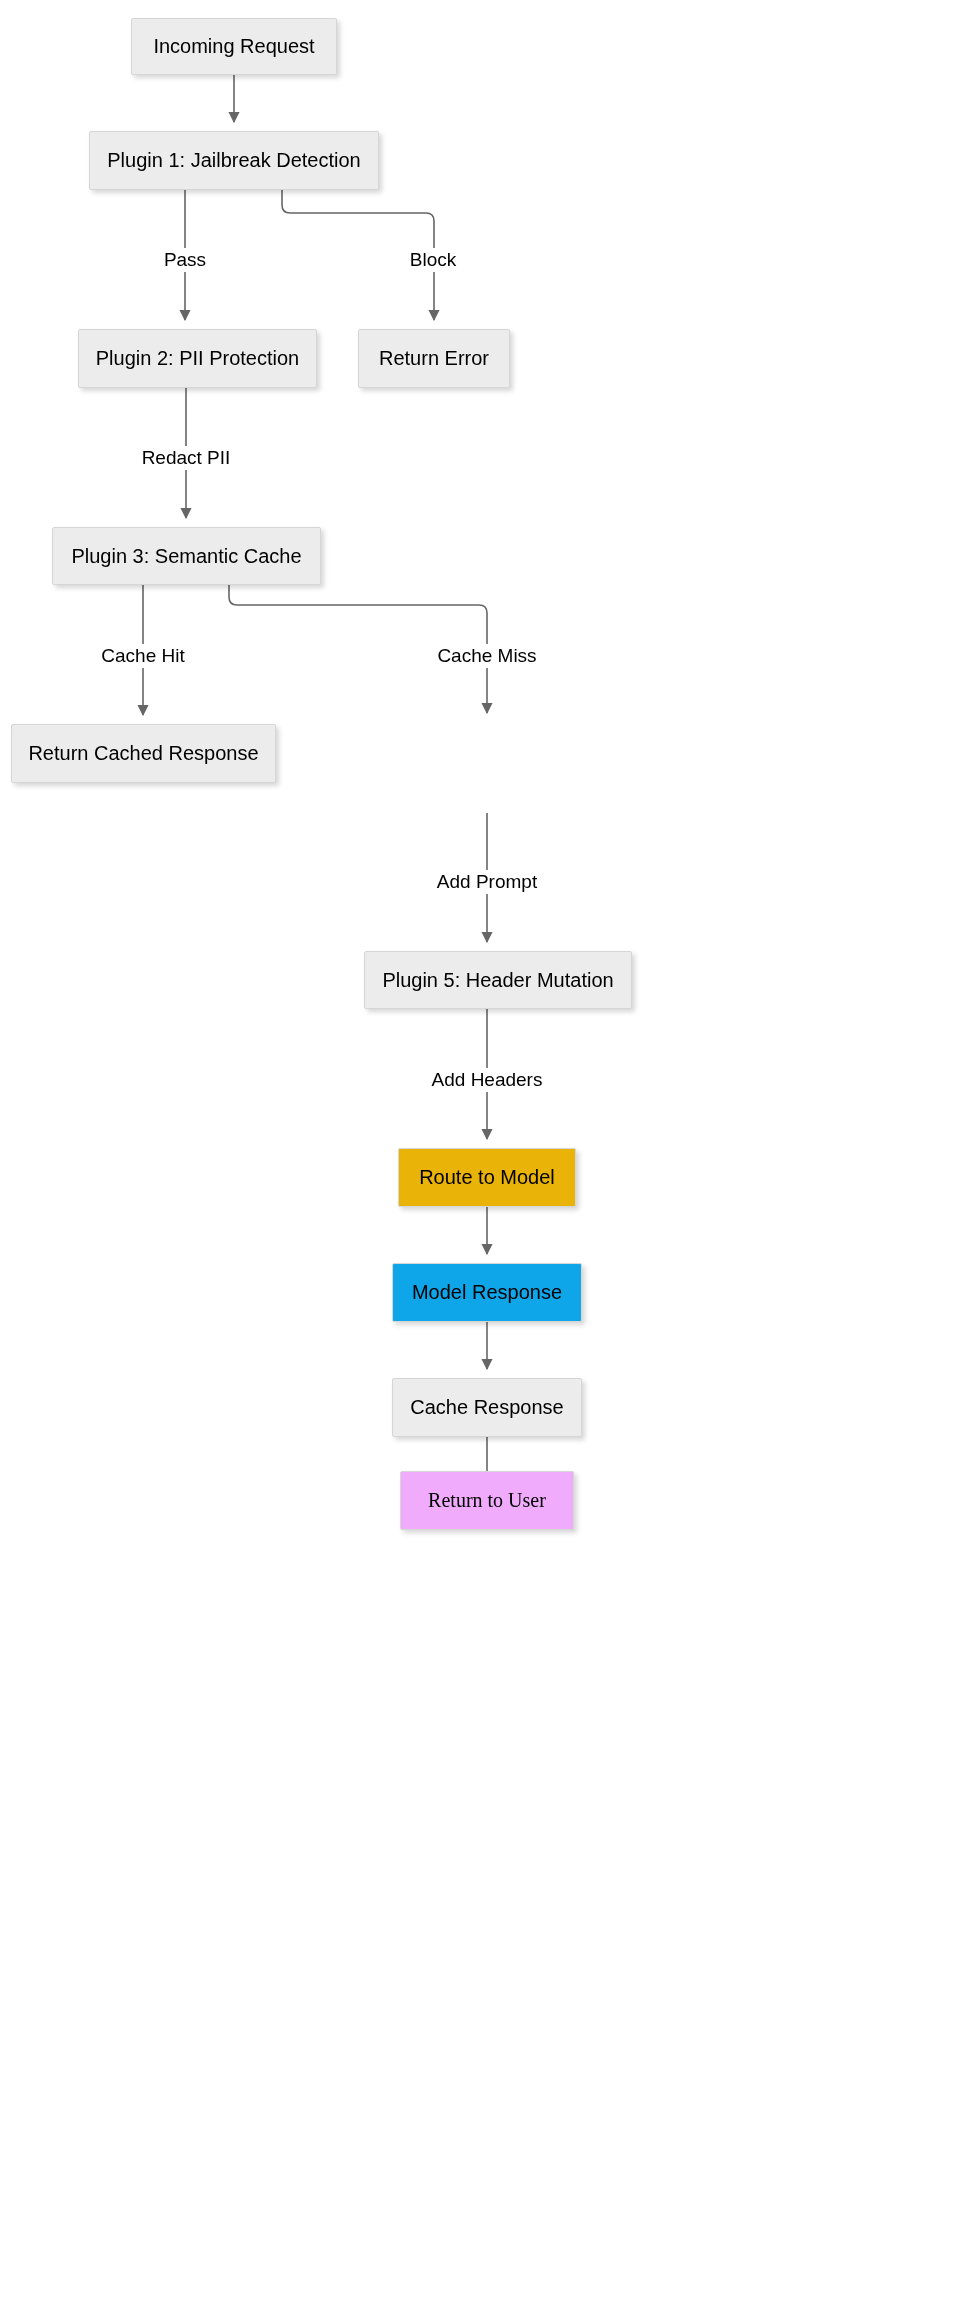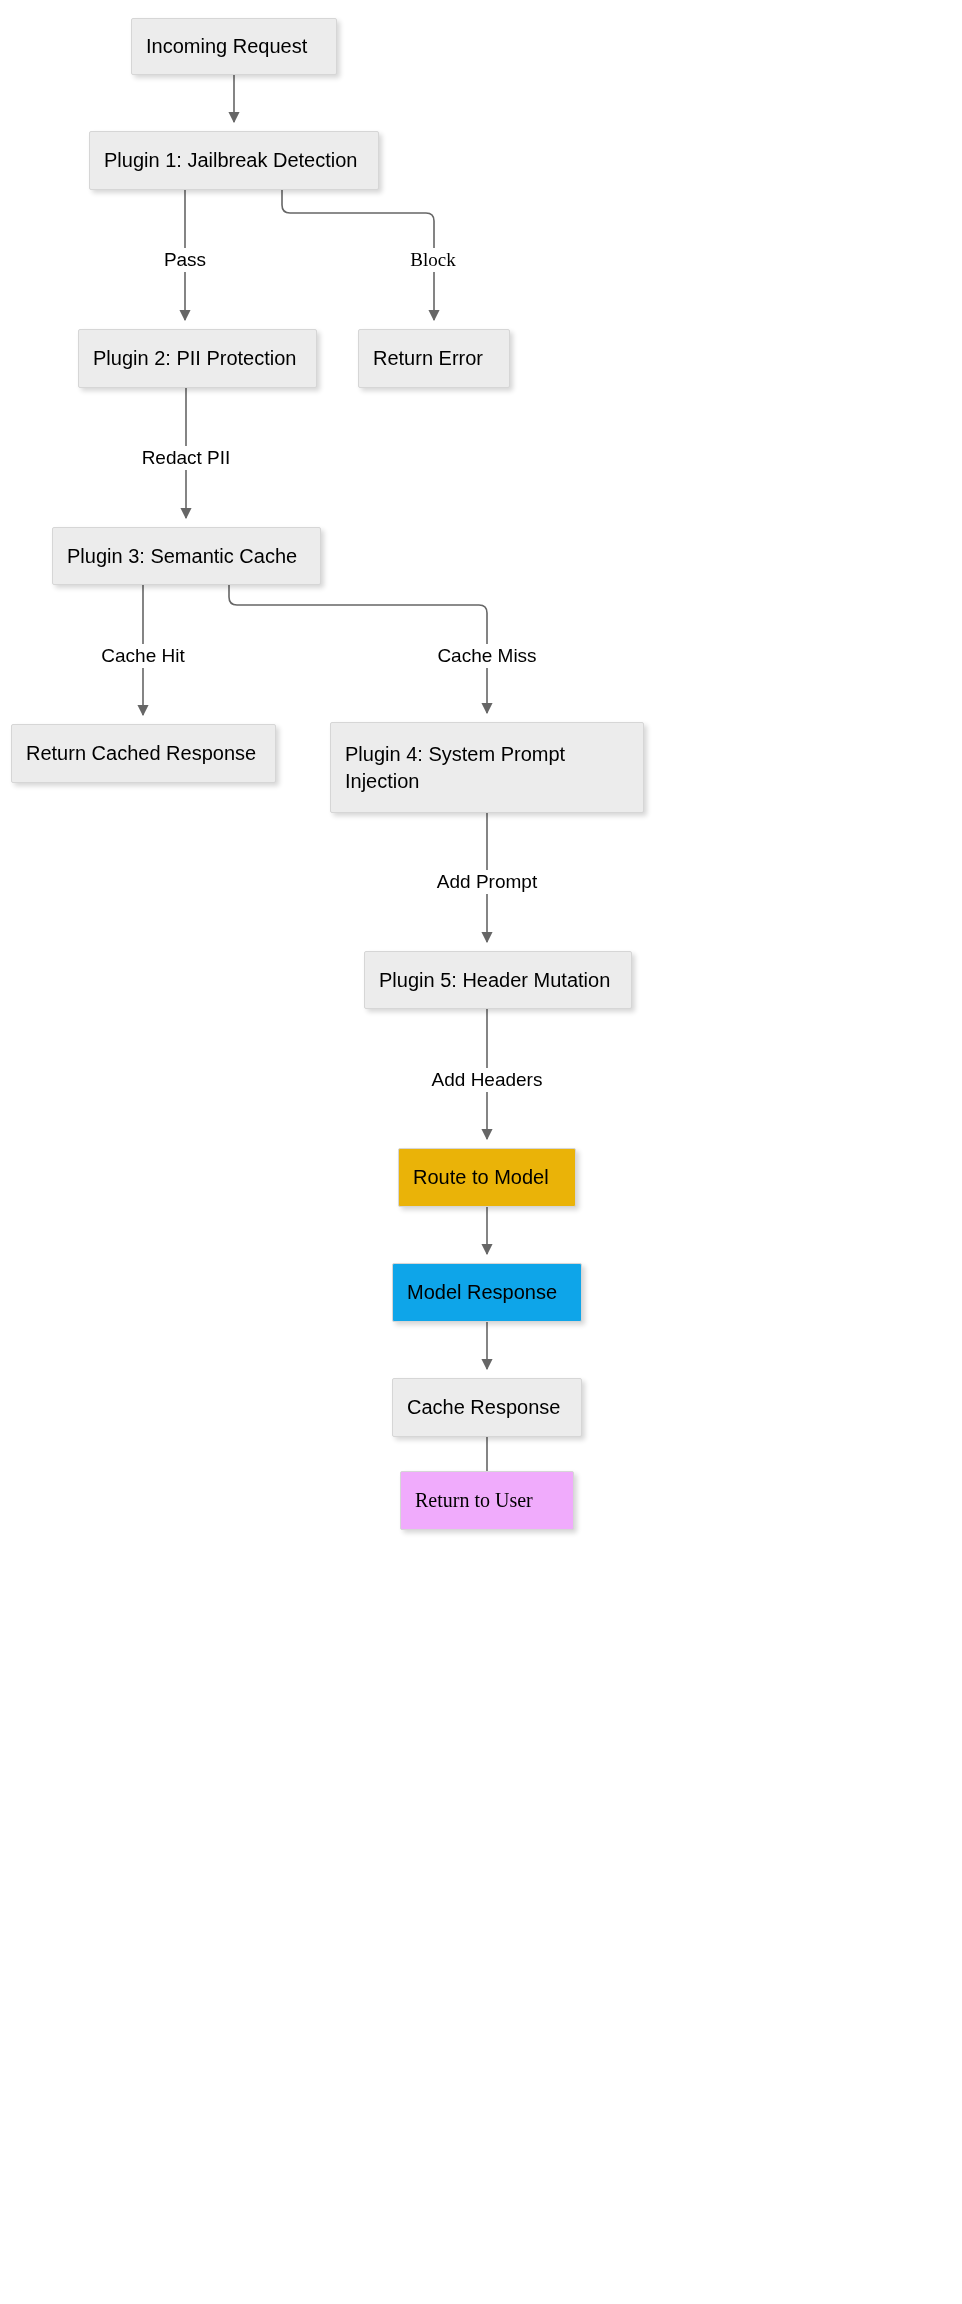--- a/index.html
+++ b/index.html
@@ -26,21 +26,21 @@
   }
   .node {
     position: absolute;
     box-sizing: border-box;
     background: #ececec;
     border: 1px solid #d6d6d6;
     border-radius: 2px;
     color: #000000;
     font-size: 20px;
     line-height: 1.35;
-    text-align: left;
+    text-align: center;
     display: flex;
     align-items: center;
     justify-content: center;
     padding: 0 14px;
     box-shadow: 3px 3px 5px rgba(0,0,0,0.16);
   }
   .node span {
     display: block;
     width: 100%;
   }
@@ -103,40 +103,37 @@
   </div>
   <div class="node" style="left: 358px; top: 329px; width: 152px; height: 59px; background: rgb(236, 236, 236); border-color: rgb(214, 214, 214); color: rgb(0, 0, 0);">
     <span>Return Error</span>
   </div>
   <div class="node" style="left: 52px; top: 527px; width: 269px; height: 58px; background: rgb(236, 236, 236); border-color: rgb(214, 214, 214); color: rgb(0, 0, 0);">
     <span>Plugin 3: Semantic Cache</span>
   </div>
   <div class="node" style="left: 11px; top: 724px; width: 265px; height: 59px; background: rgb(236, 236, 236); border-color: rgb(214, 214, 214); color: rgb(0, 0, 0);">
     <span>Return Cached Response</span>
   </div>
-  <div class="node" style="left: 330px; top: 722px; width: 314px; height: 91px; background: rgb(236, 236, 236); border-color: rgb(214, 214, 214); color: rgb(0, 0, 0);">
-    <span>Plugin 4: System Prompt Injection</span>
-  </div>
   <div class="node" style="left: 364px; top: 951px; width: 268px; height: 58px; background: rgb(236, 236, 236); border-color: rgb(214, 214, 214); color: rgb(0, 0, 0);">
     <span>Plugin 5: Header Mutation</span>
   </div>
   <div class="node" style="left: 398px; top: 1148px; width: 178px; height: 59px; background: #eab308; border-color: rgb(214, 214, 214); color: rgb(0, 0, 0);">
     <span>Route to Model</span>
   </div>
   <div class="node" style="left: 392px; top: 1263px; width: 190px; height: 59px; background: #0ea5e9; border-color: rgb(214, 214, 214); color: rgb(0, 0, 0);">
     <span>Model Response</span>
   </div>
   <div class="node" style="left: 392px; top: 1378px; width: 190px; height: 59px; background: rgb(236, 236, 236); border-color: rgb(214, 214, 214); color: rgb(0, 0, 0);">
     <span>Cache Response</span>
   </div>
   <div class="node" style="left: 400px; top: 1471px; width: 174px; height: 59px; background: #f0abfc; border-color: rgb(214, 214, 214); color: rgb(0, 0, 0); font-family: Liberation Serif, serif;">
     <span>Return to User</span>
   </div>
 
   <div class="edge-label" style="left: 185px; top: 248px;">Pass</div>
-  <div class="edge-label" style="left: 433px; top: 248px; font-family: Liberation Serif, serif;">Block</div>
+  <div class="edge-label" style="left: 433px; top: 248px;">Block</div>
   <div class="edge-label" style="left: 186px; top: 446px;">Redact PII</div>
   <div class="edge-label" style="left: 143px; top: 644px;">Cache Hit</div>
   <div class="edge-label" style="left: 487px; top: 644px;">Cache Miss</div>
   <div class="edge-label" style="left: 487px; top: 870px;">Add Prompt</div>
   <div class="edge-label" style="left: 487px; top: 1068px;">Add Headers</div>
 
 </div>
 
 </body></html>

